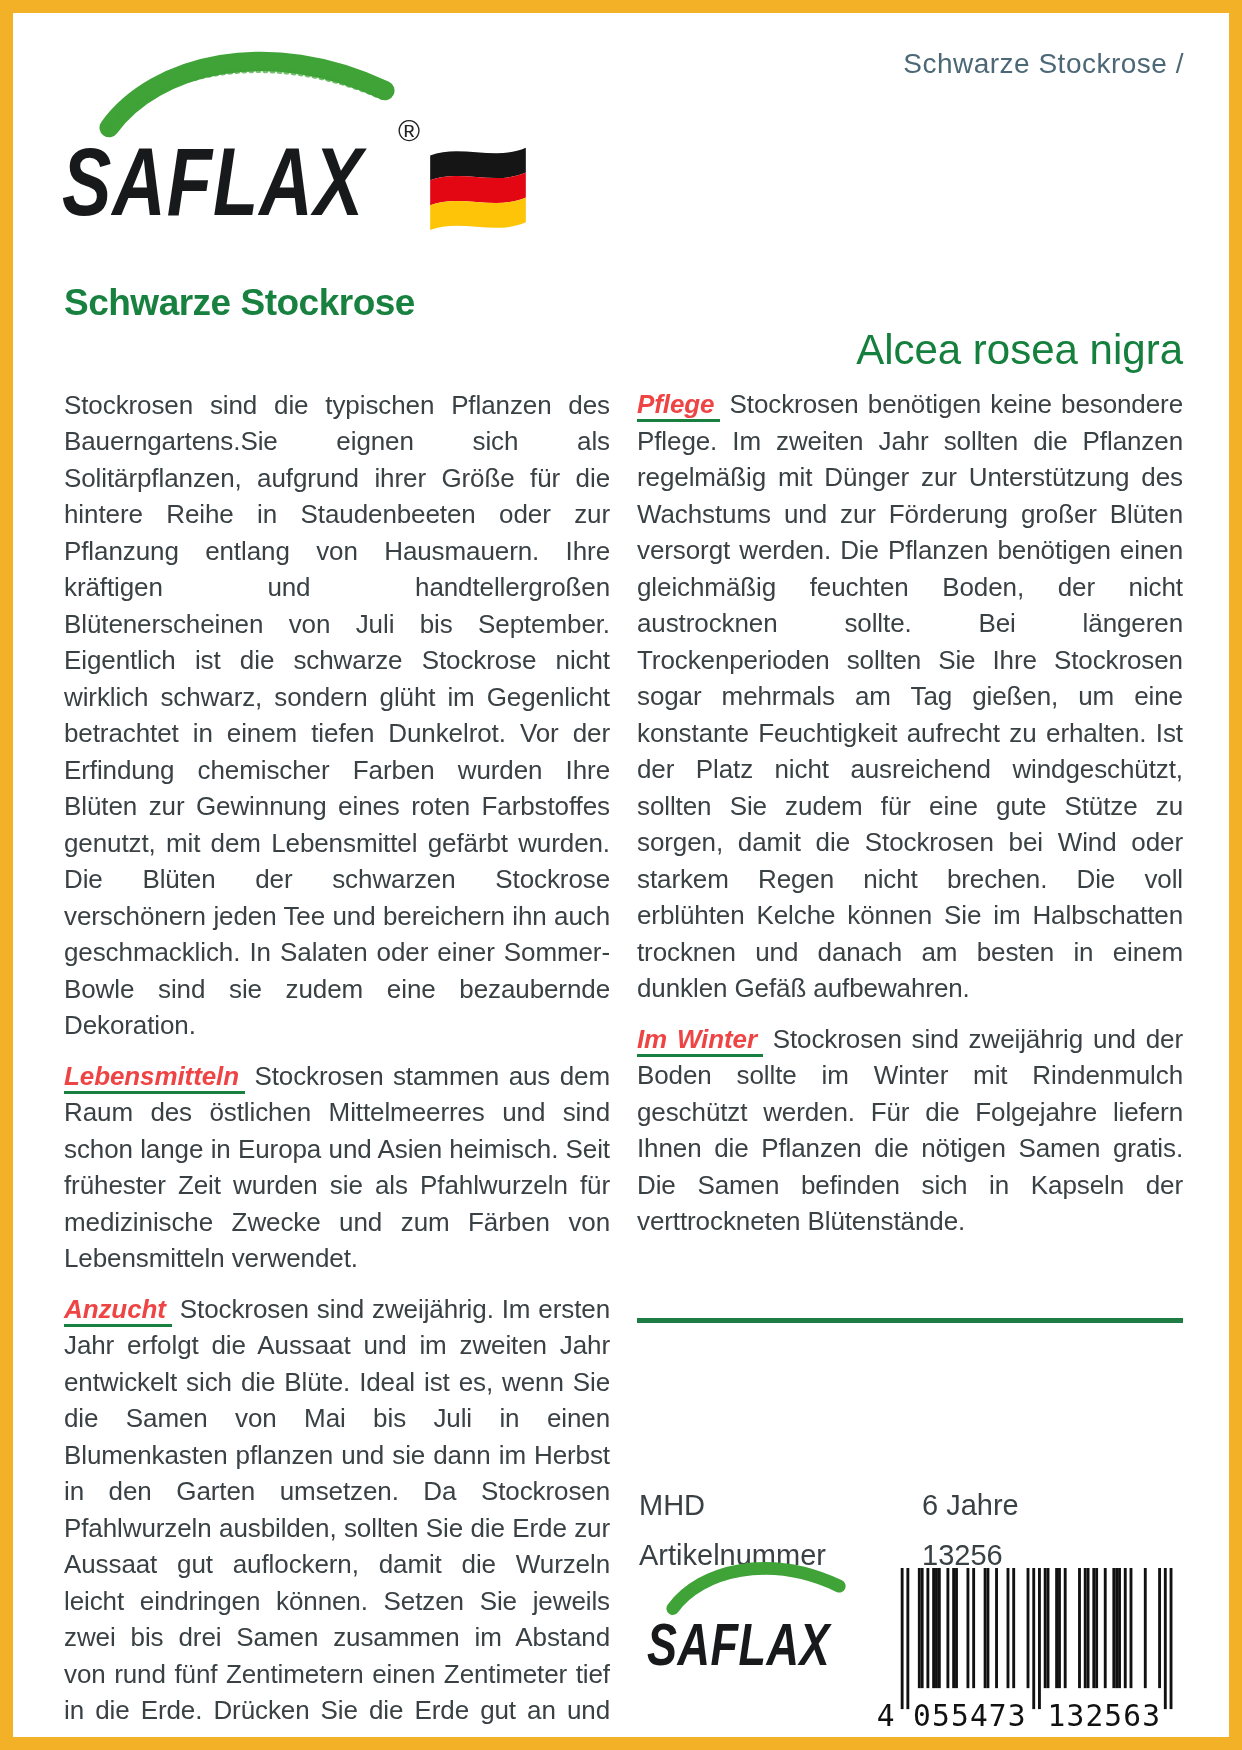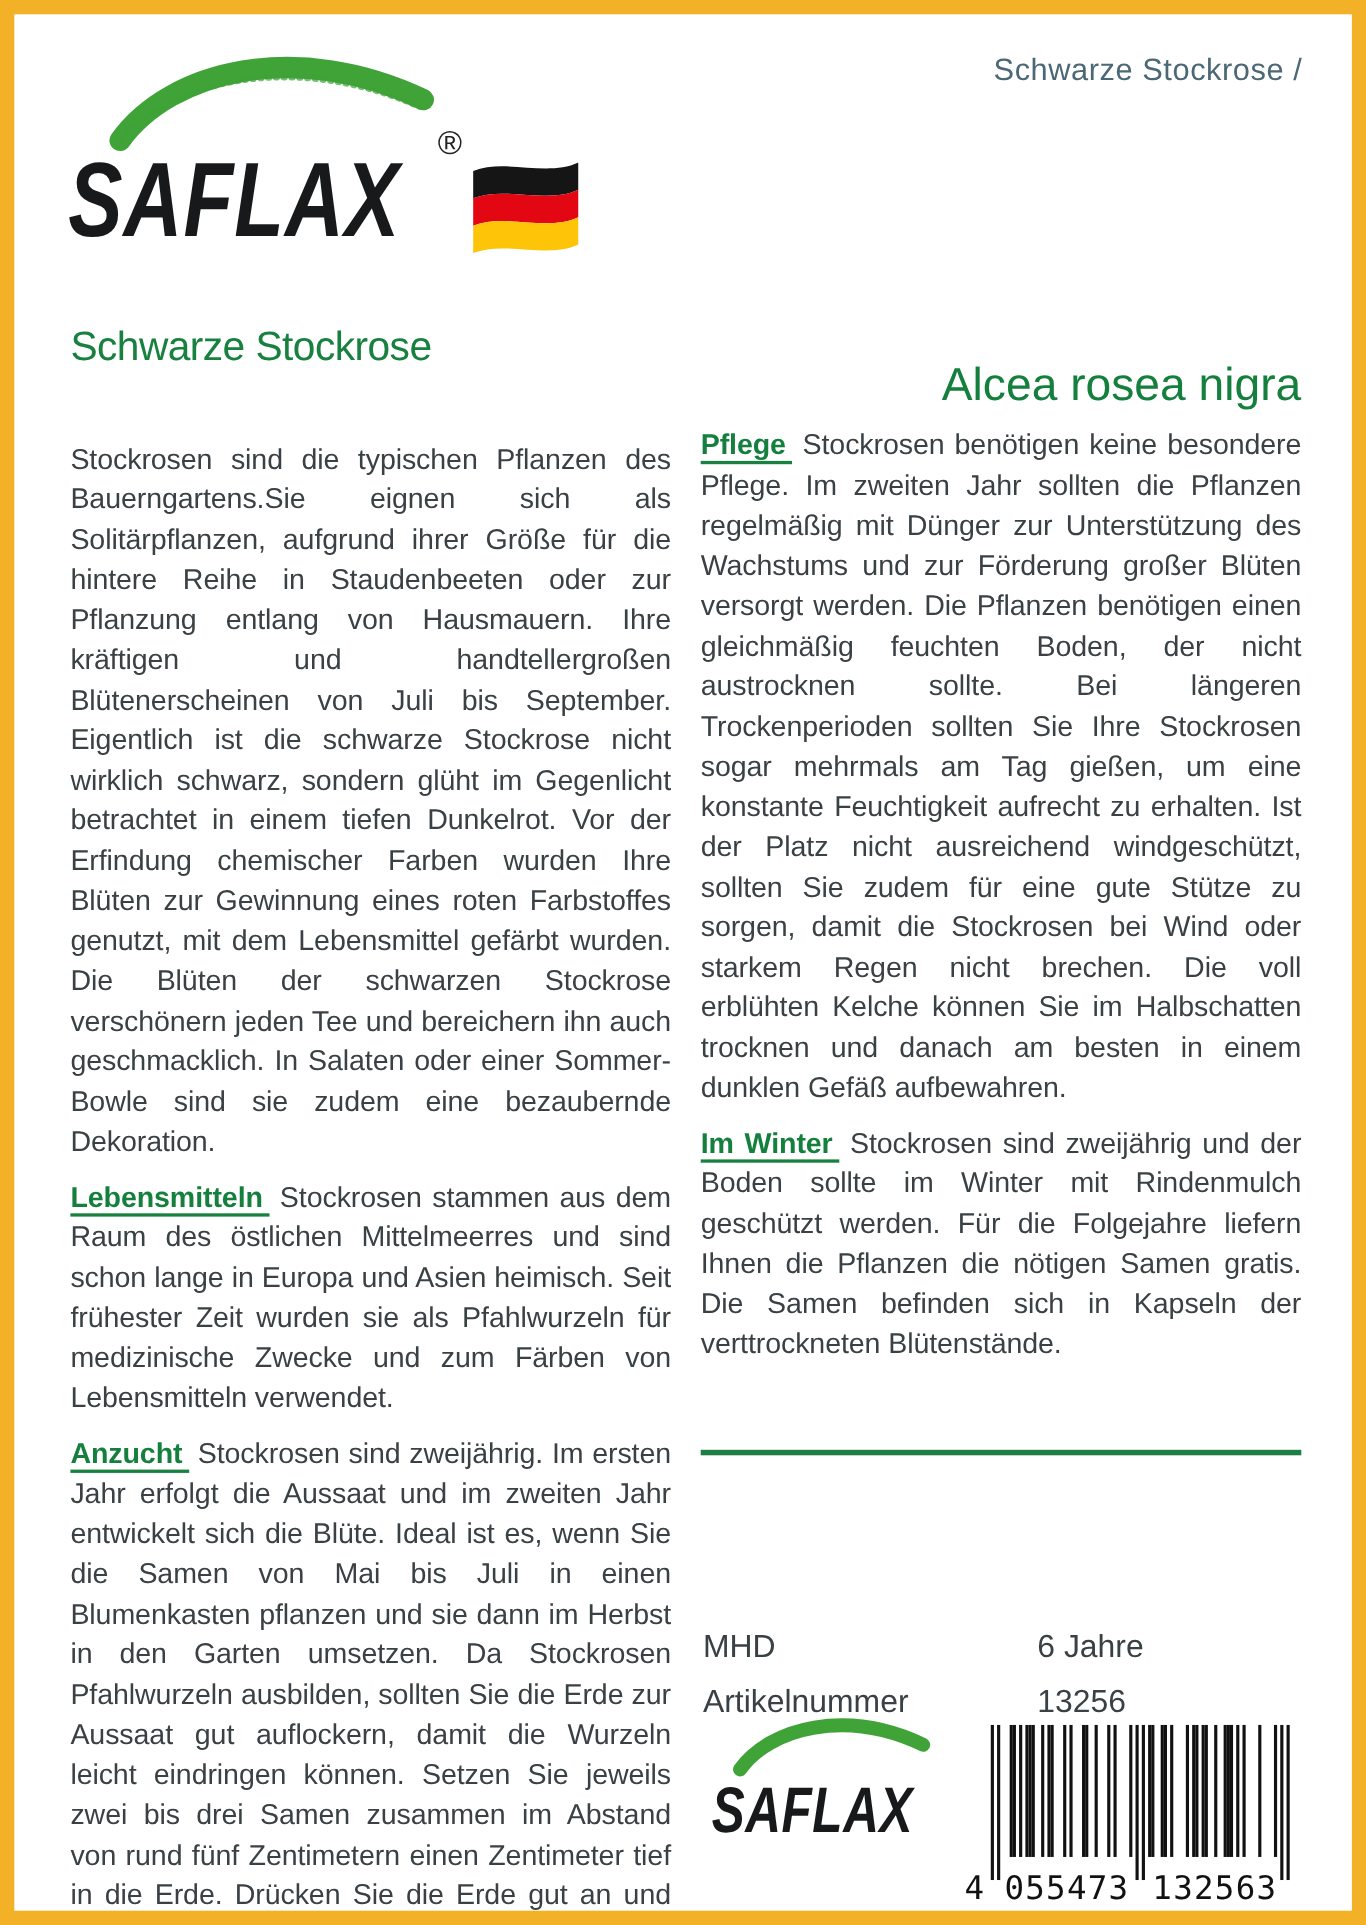--- a/index.html
+++ b/index.html
@@ -33,45 +33,45 @@
     transform:scaleY(1.3);transform-origin:left top;
     white-space:nowrap;
   }
   .registered{position:absolute;left:338px;top:84px;font-size:30px;color:#222;}
   .flag{position:absolute;left:370px;top:112px;width:96px;height:88px;}
 
   
   .col-left{position:absolute;left:64px;top:278px;width:546px;}
   .col-right{position:absolute;left:637px;top:326px;width:546px;}
   .left-title{
-    color:#18813f;font-size:37px;font-weight:normal;
-    margin:16px 0 62px 0;letter-spacing:-0.5px;line-height:1.15;
+    color:#18813f;font-size:37px;font-weight:bold;
+    margin:4px 0 62px 0;letter-spacing:-0.5px;line-height:1.15;
   }
   .right-title{
     color:#15803d;font-size:42px;font-weight:400;
     text-align:right;margin:0 0 12px 0;line-height:1.15;
   }
   .body-text{
     font-size:26px;line-height:36.5px;color:#3a4145;
     text-align:justify;margin:0 0 14px 0;letter-spacing:-0.1px;
     hyphens:auto;-webkit-hyphens:auto;
   }
   .inline-heading{
-    color:#15803d;font-weight:bold;
-    border-bottom:3px solid #18813f;padding-right:6px;
+    color:#ef4444;font-weight:bold;
+    border-bottom:3px solid #18813f;padding-right:6px;font-style:italic;
   }
 
   .green-rule{
     position:absolute;left:637px;top:1318px;width:546px;height:5px;
     background:#1e7c45;
   }
 
   .info{position:absolute;left:639px;top:1472px;width:546px;
     font-size:29px;color:#3a4145;}
-  .info-row{display:flex;height:50px;align-items:center;gap:21px;}
+  .info-row{display:flex;height:50px;align-items:flex-end;}
   .info-label{width:283px;flex:0 0 283px;}
   .info-value{flex:1;}
 
   
   .bottom-logo{position:absolute;left:645px;top:1548px;width:215px;height:155px;}
   .bottom-logo .logo-arc{left:18px;top:4px;width:186px;height:64px;}
   .bottom-logo .brand-text{font-size:45px;top:68px;letter-spacing:0.5px;}
 
   
   .barcode{position:absolute;left:874px;top:1568px;width:308px;}

